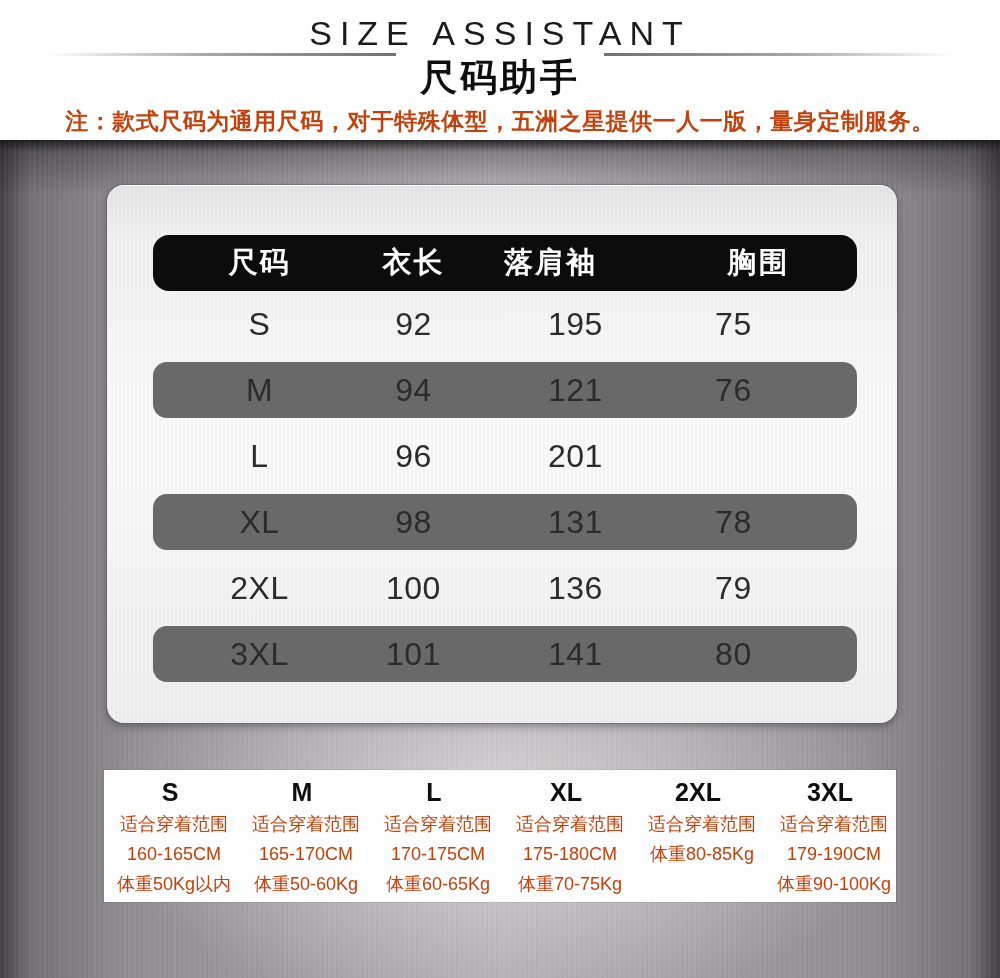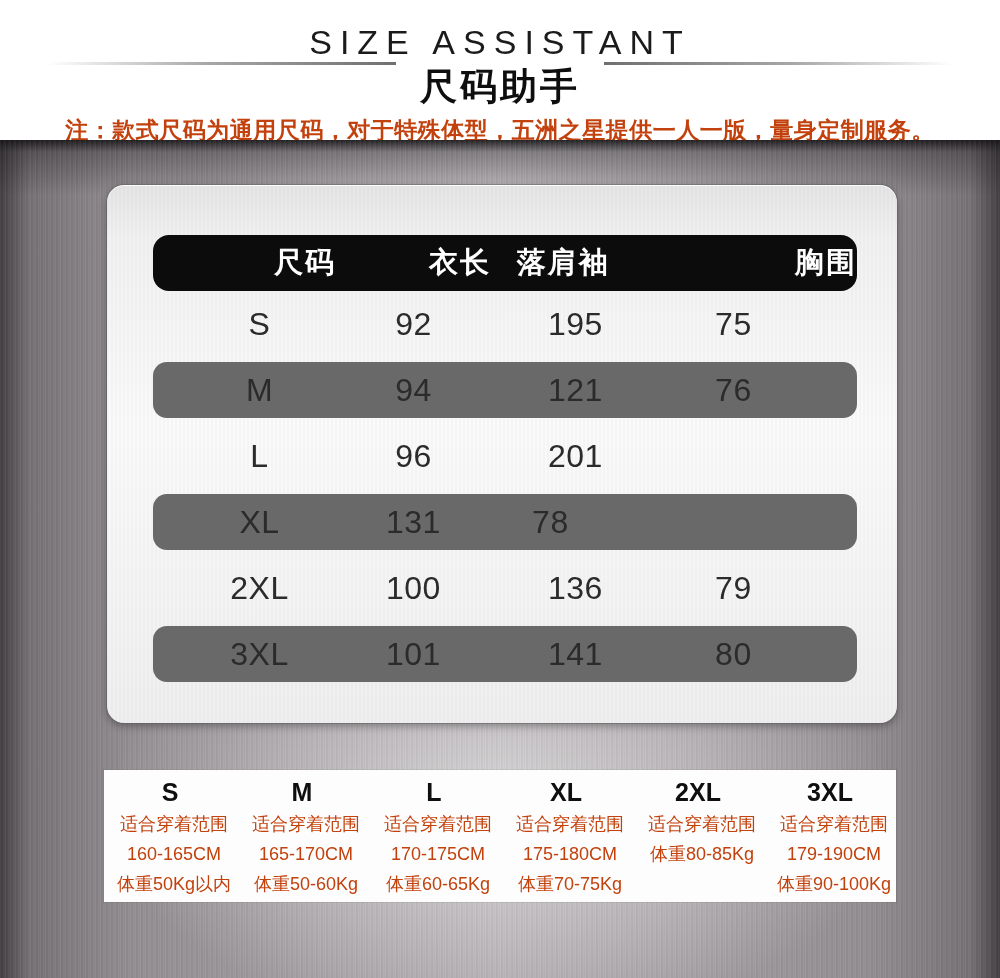--- a/index.html
+++ b/index.html
@@ -5,21 +5,21 @@
   * { margin:0; padding:0; box-sizing:border-box; }
   html,body { background:#ffffff; }
   .page {
     position:relative; width:1000px; height:978px; overflow:hidden;
     background:#ffffff; font-family:"Liberation Sans", sans-serif;
   }
 
   
   .top { height:140px; text-align:center; }
   .title-en {
-    padding-top:22px; font-size:34px; line-height:40px;
+    padding-top:13px; font-size:34px; line-height:40px;
     letter-spacing:8px; color:#1b1b1b; font-weight:500;
   }
   .title-row {
     display:flex; justify-content:center;
     height:44px; margin-top:0px;
   }
   .rule { height:3px; flex:0 0 348px; }
   .rule-left  { background:linear-gradient(90deg, rgba(130,130,130,0) 0%, #a8a8a8 45%, #6f6f6f 100%); margin-right:24px; }
   .rule-right { background:linear-gradient(270deg, rgba(130,130,130,0) 0%, #a8a8a8 45%, #6f6f6f 100%); margin-left:24px; }
   .title-cn {
@@ -54,21 +54,21 @@
       linear-gradient(180deg, #e6e5e6 0%, #f2f1f2 10%, #fafafa 45%, #f0eff0 100%);
     box-shadow: 0 0 0 1px rgba(95,92,95,0.45), 0 3px 8px rgba(0,0,0,0.35), inset 0 1px 0 rgba(255,255,255,0.9);
   }
   .table { position:absolute; left:46px; top:50px; width:704px; }
   .thead {
     height:56px; background:#0c0c0c; border-radius:16px;
     display:grid; grid-template-columns:26% 22% 24% 28%;
     align-items:center; color:#ffffff;
   }
   .th {
-    text-align:right; font-size:29px; font-weight:700; letter-spacing:2px;
+    text-align:center; font-size:29px; font-weight:700; letter-spacing:2px;
   }
   .trow {
     position:relative; height:66px;
     display:grid; grid-template-columns:26% 22% 24% 28%;
     align-items:center;
   }
   .trow.striped::before {
     content:""; position:absolute; left:0; right:0; top:5px; bottom:5px;
     background:#696969; border-radius:14px;
   }
@@ -131,20 +131,21 @@
         </div>
 
         <div class="trow">
           <div class="td c1">L</div>
           <div class="td c2">96</div>
           <div class="td c3">201</div>
         </div>
 
         <div class="trow striped">
           <div class="td c1">XL</div>
+          <div class="td c2">98</div>
           <div class="td c3">131</div>
           <div class="td c4">78</div>
         </div>
 
         <div class="trow">
           <div class="td c1">2XL</div>
           <div class="td c2">100</div>
           <div class="td c3">136</div>
           <div class="td c4">79</div>
         </div>

